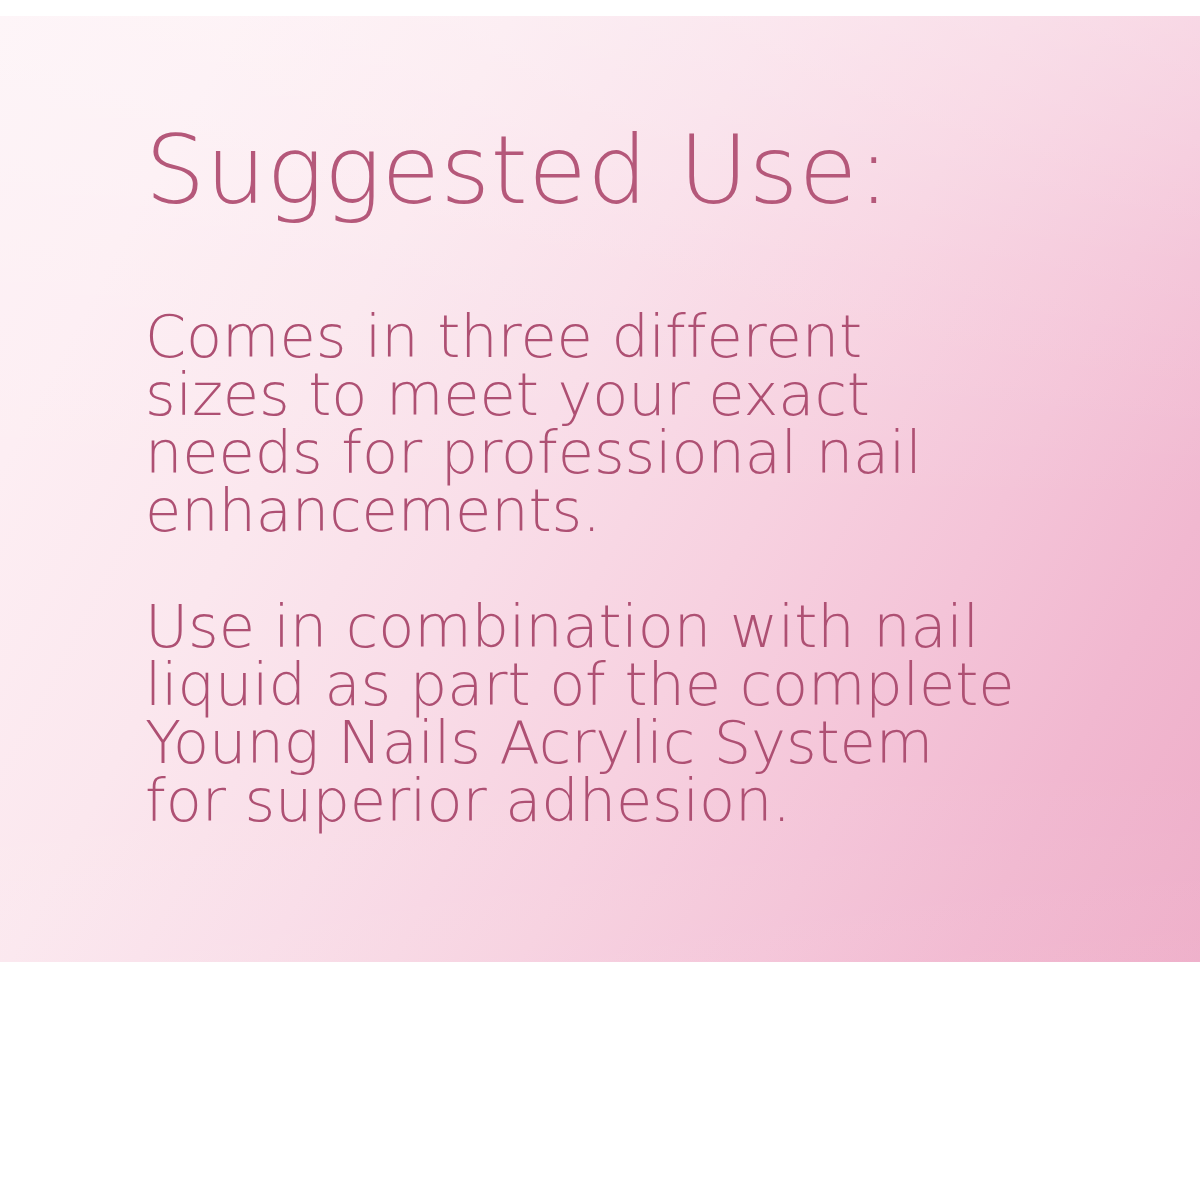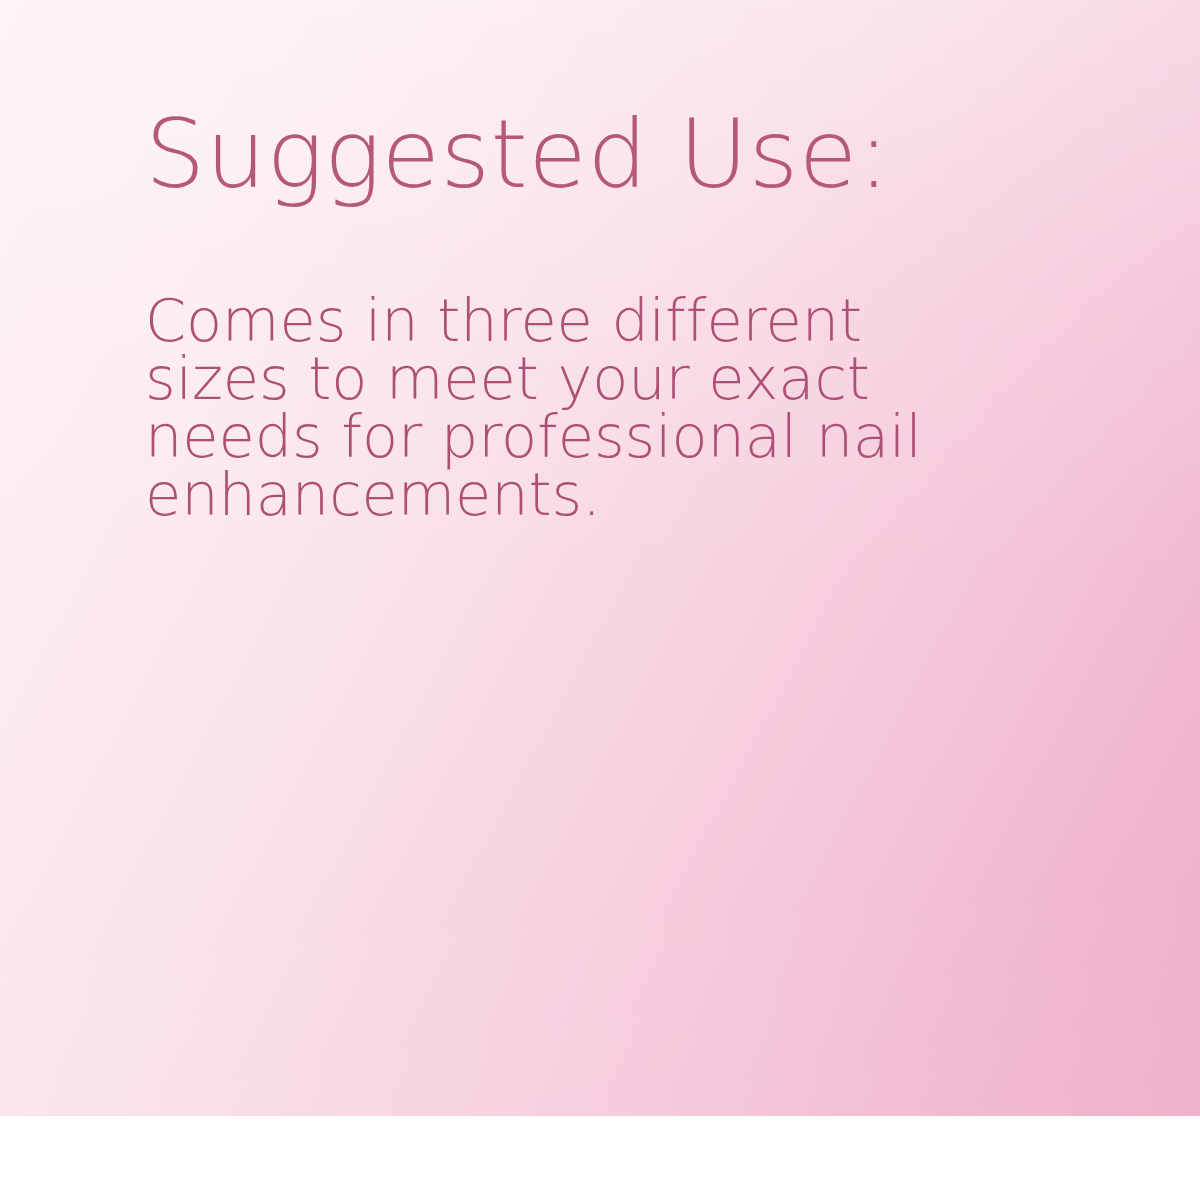--- a/index.html
+++ b/index.html
@@ -11,35 +11,36 @@
   body {
     width: 1200px;
     height: 1200px;
     overflow: hidden;
     font-family: "DejaVu Sans", sans-serif;
   }
 
   #promo-card {
     position: relative;
     width: 1200px;
-    height: 1116px;
+    height: 946px;
     box-sizing: border-box;
     
     background:
       linear-gradient(
         118deg,
         #fdf1f5 0%,
         #fdeef3 14%,
         #fbe7ee 30%,
         #f9dde8 45%,
         #f7d1e0 60%,
         #f4c4d8 74%,
         #f1b8d0 86%,
         #eeadc8 100%
       );
+    margin-top: 16px;
   }
 
   
   #promo-card::after {
     content: "";
     position: absolute;
     inset: 0;
     pointer-events: none;
     background: linear-gradient(
       180deg,
@@ -101,17 +102,18 @@
 <body>
 
 <div id="promo-card">
 
   <div id="content">
 
     <h1 class="heading">Suggested Use:</h1>
 
     <div class="body-block">
       <p class="paragraph">Comes in three different sizes to meet your exact needs for professional nail enhancements.</p>
+      <p class="paragraph">Use in combination with nail liquid as part of the complete Young Nails Acrylic System for superior adhesion.</p>
     </div>
 
   </div>
 
 </div>
 
 </body></html>

